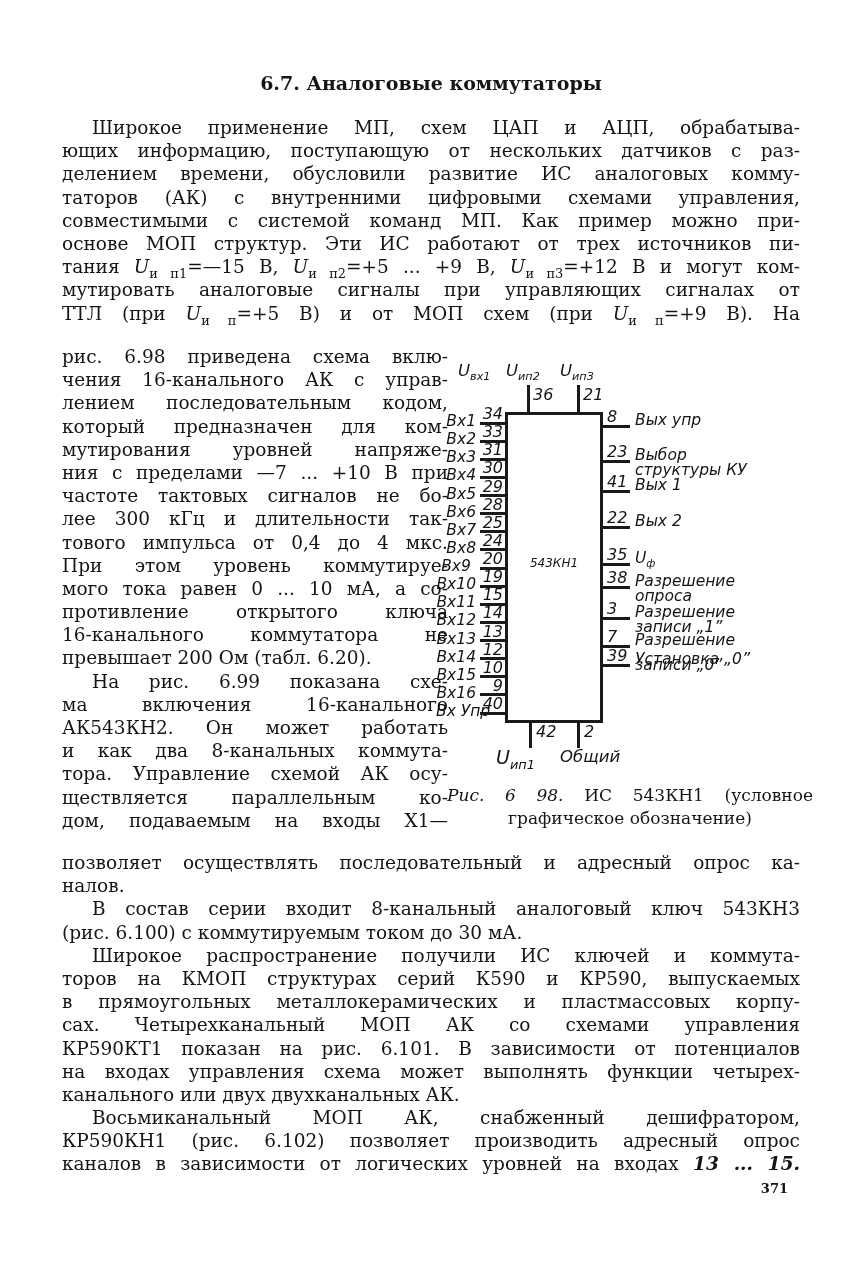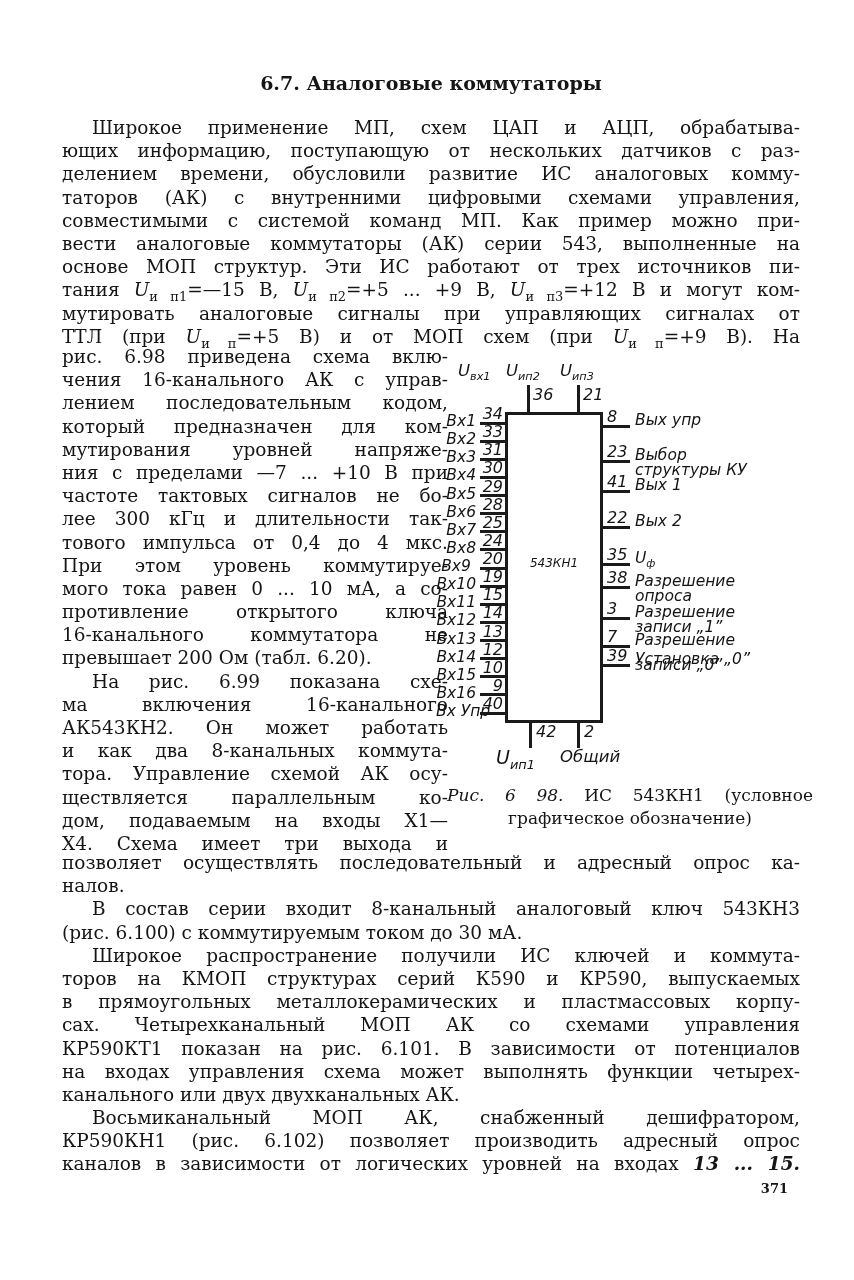--- a/index.html
+++ b/index.html
@@ -56,21 +56,20 @@
 <body>
 
 <div class="page">
   <div class="title">6.7. Аналоговые коммутаторы</div>
   <div class="tblock" id="para1">
       <div class="ln ind">Широкое применение МП, схем ЦАП и АЦП, обрабатыва-</div>
       <div class="ln">ющих информацию, поступающую от нескольких датчиков с раз-</div>
       <div class="ln">делением времени, обусловили развитие ИС аналоговых комму-</div>
       <div class="ln">таторов (АК) с внутренними цифровыми схемами управления,</div>
       <div class="ln">совместимыми с системой команд МП. Как пример можно при-</div>
-      <div class="ln">вести аналоговые коммутаторы (АК) серии 543, выполненные на</div>
       <div class="ln">основе МОП структур. Эти ИС работают от трех источников пи-</div>
       <div class="ln">тания <i>U</i><sub>и п1</sub>=—15 В, <i>U</i><sub>и п2</sub>=+5 ... +9 В, <i>U</i><sub>и п3</sub>=+12 В и могут ком-</div>
       <div class="ln">мутировать аналоговые сигналы при управляющих сигналах от</div>
       <div class="ln">ТТЛ (при <i>U</i><sub>и п</sub>=+5 В) и от МОП схем (при <i>U</i><sub>и п</sub>=+9 В). На</div>
     </div>
   <div class="tblock" id="leftcol">
       <div class="ln">рис. 6.98 приведена схема вклю-</div>
       <div class="ln">чения 16-канального АК с управ-</div>
       <div class="ln">лением последовательным кодом,</div>
       <div class="ln">который предназначен для ком-</div>
@@ -84,21 +83,20 @@
       <div class="ln">противление открытого ключа</div>
       <div class="ln">16-канального коммутатора не</div>
       <div class="ln end">превышает 200 Ом (табл. 6.20).</div>
       <div class="ln ind">На рис. 6.99 показана схе-</div>
       <div class="ln">ма включения 16-канального</div>
       <div class="ln">АК543КН2. Он может работать</div>
       <div class="ln">и как два 8-канальных коммута-</div>
       <div class="ln">тора. Управление схемой АК осу-</div>
       <div class="ln">ществляется параллельным ко-</div>
       <div class="ln">дом, подаваемым на входы X1—</div>
-      <div class="ln">Х4. Схема имеет три выхода и</div>
     </div>
 
   <div id="figure">
       <div class="icbox"></div>
       <div class="icname">543КН1</div>
       <div class="plabel" style="left: 8px; top: 4px; font-size: 16.5px;">U<sub>вх1</sub></div>
       <div class="plabel" style="left: 56px; top: 4px; font-size: 16.5px;">U<sub>ип2</sub></div>
       <div class="plabel" style="left: 110px; top: 4px; font-size: 16.5px;">U<sub>ип3</sub></div>
       <div class="vline" style="left: 76.5px; top: 25px; height: 27px;"></div>
       <div class="pnum" style="left: 83px; top: 27px;">36</div>

